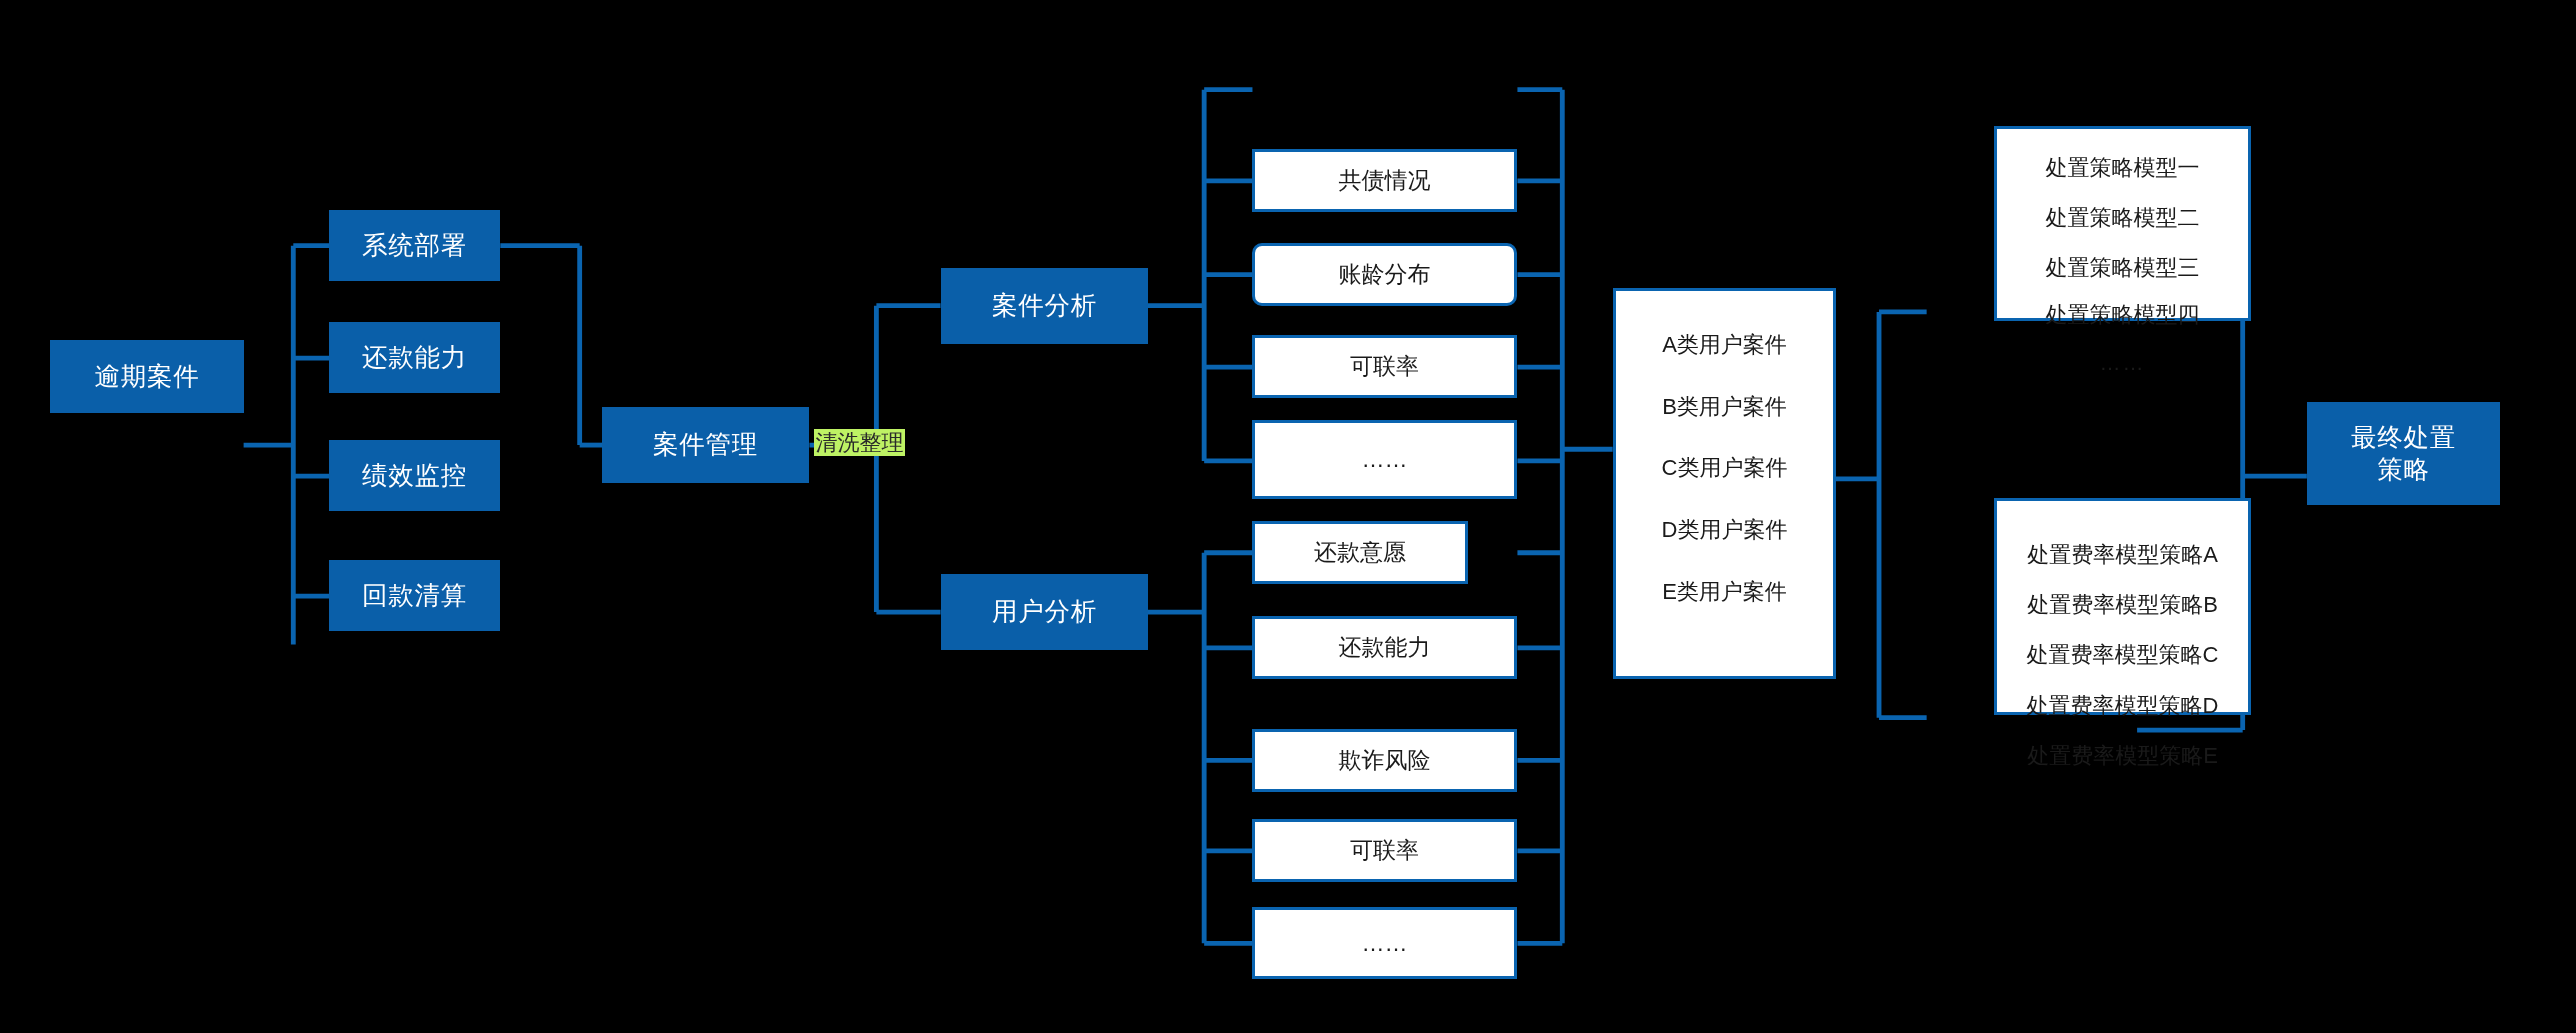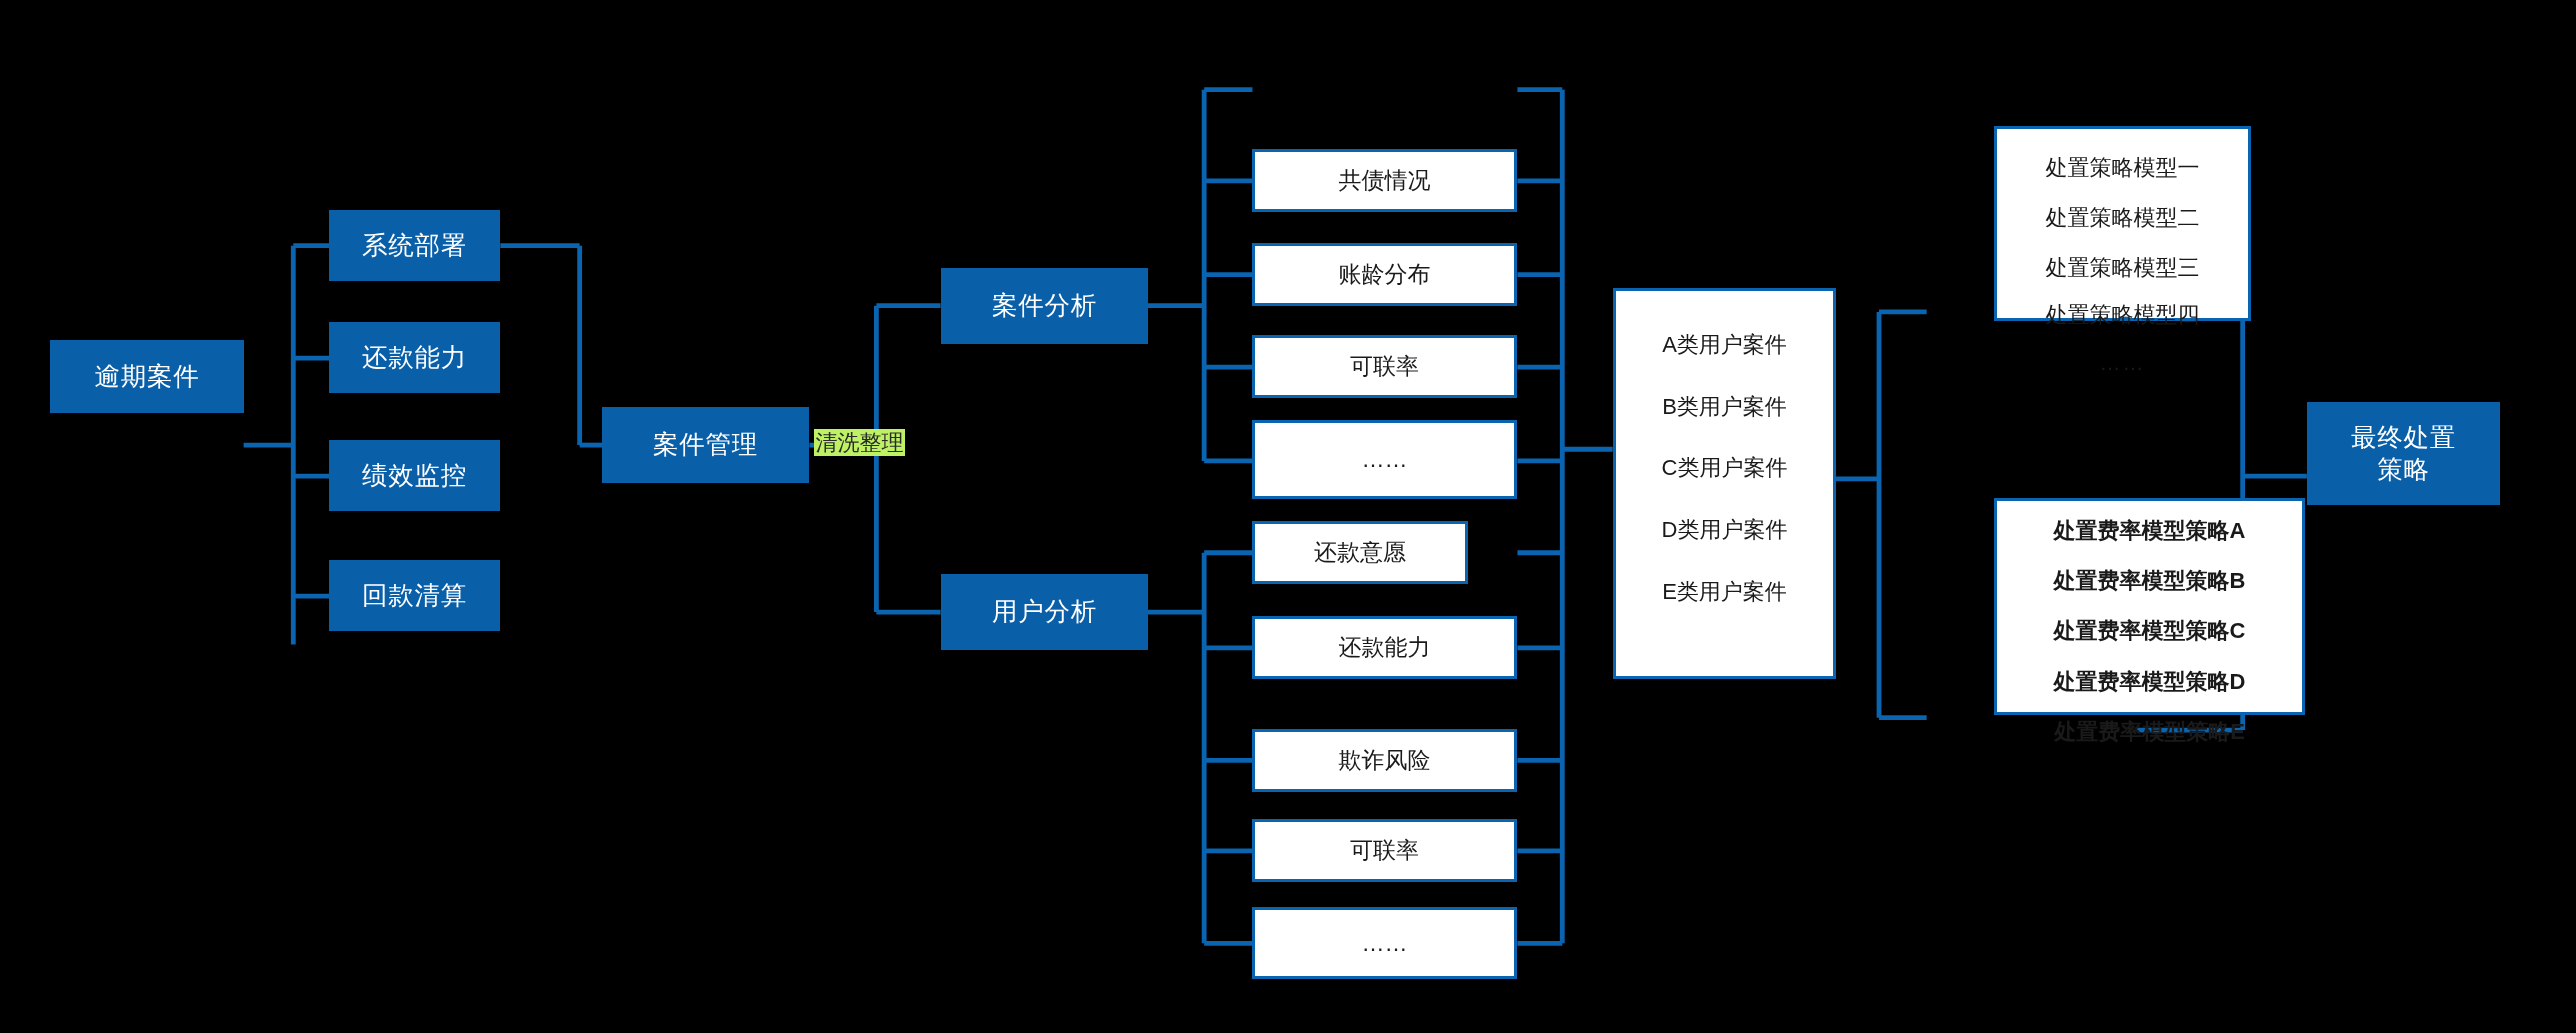--- a/index.html
+++ b/index.html
@@ -152,21 +152,21 @@
   <div class="node blue" style="left:941px;top:268px;width:207px;height:76px;">
     <span>案件分析</span>
   </div>
   <div class="node blue" style="left:941px;top:574px;width:207px;height:76px;">
     <span>用户分析</span>
   </div>
 
   <div class="node white" style="left:1252px;top:149px;width:265px;height:63px;">
     <span>共债情况</span>
   </div>
-  <div class="node white" style="left:1252px;top:243px;width:265px;height:63px;">
+  <div class="node white" style="left:1252px;top:243px;width:265px;height:63px;border-radius:10px;">
     <span>账龄分布</span>
   </div>
   <div class="node white" style="left:1252px;top:335px;width:265px;height:63px;">
     <span>可联率</span>
   </div>
   <div class="node white" style="left:1252px;top:420px;width:265px;height:79px;">
     <span>……</span>
   </div>
 
   <div class="node white" style="left:1252px;top:521px;width:216px;height:63px;">
@@ -194,21 +194,21 @@
   </div>
 
   <div class="node panel" style="left:1994px;top:126px;width:257px;height:195px;padding-top:14px;">
     <div class="line" style="margin-bottom:14.5px;">处置策略模型一</div>
     <div class="line" style="margin-bottom:14.5px;">处置策略模型二</div>
     <div class="line" style="margin-bottom:11px;">处置策略模型三</div>
     <div class="line" style="margin-bottom:12.4px;">处置策略模型四</div>
     <div class="line dots">……</div>
   </div>
 
-  <div class="node panel" style="left:1994px;top:498px;width:311px;height:217px;padding-top:5px;font-weight:bold;">
+  <div class="node panel" style="left:1994px;top:498px;width:257px;height:217px;padding-top:29px;">
     <div class="line" style="margin-bottom:14.5px;">处置费率模型策略A</div>
     <div class="line" style="margin-bottom:14.5px;">处置费率模型策略B</div>
     <div class="line" style="margin-bottom:14.5px;">处置费率模型策略C</div>
     <div class="line" style="margin-bottom:14.5px;">处置费率模型策略D</div>
     <div class="line">处置费率模型策略E</div>
   </div>
 
   <div class="node blue" style="left:2307px;top:402px;width:193px;height:103px;">
     <span>最终处置
 策略</span>

